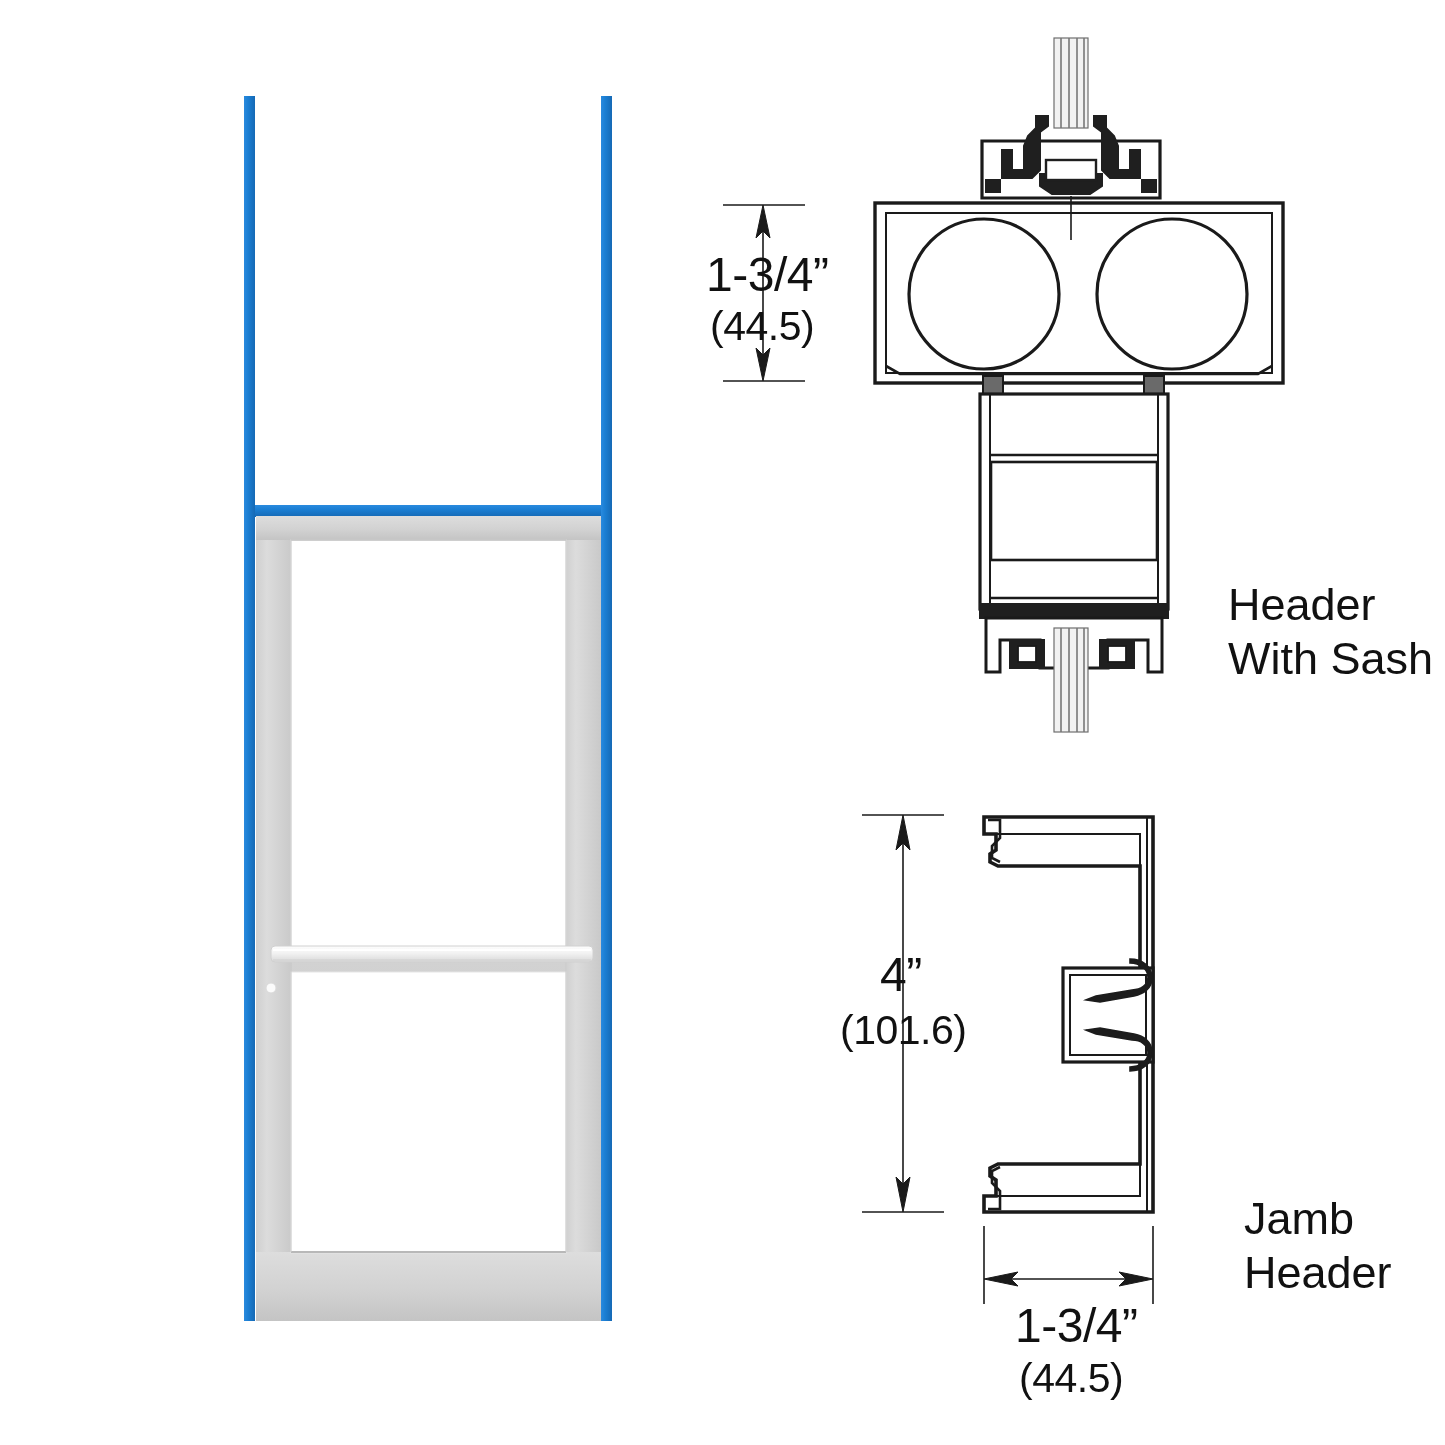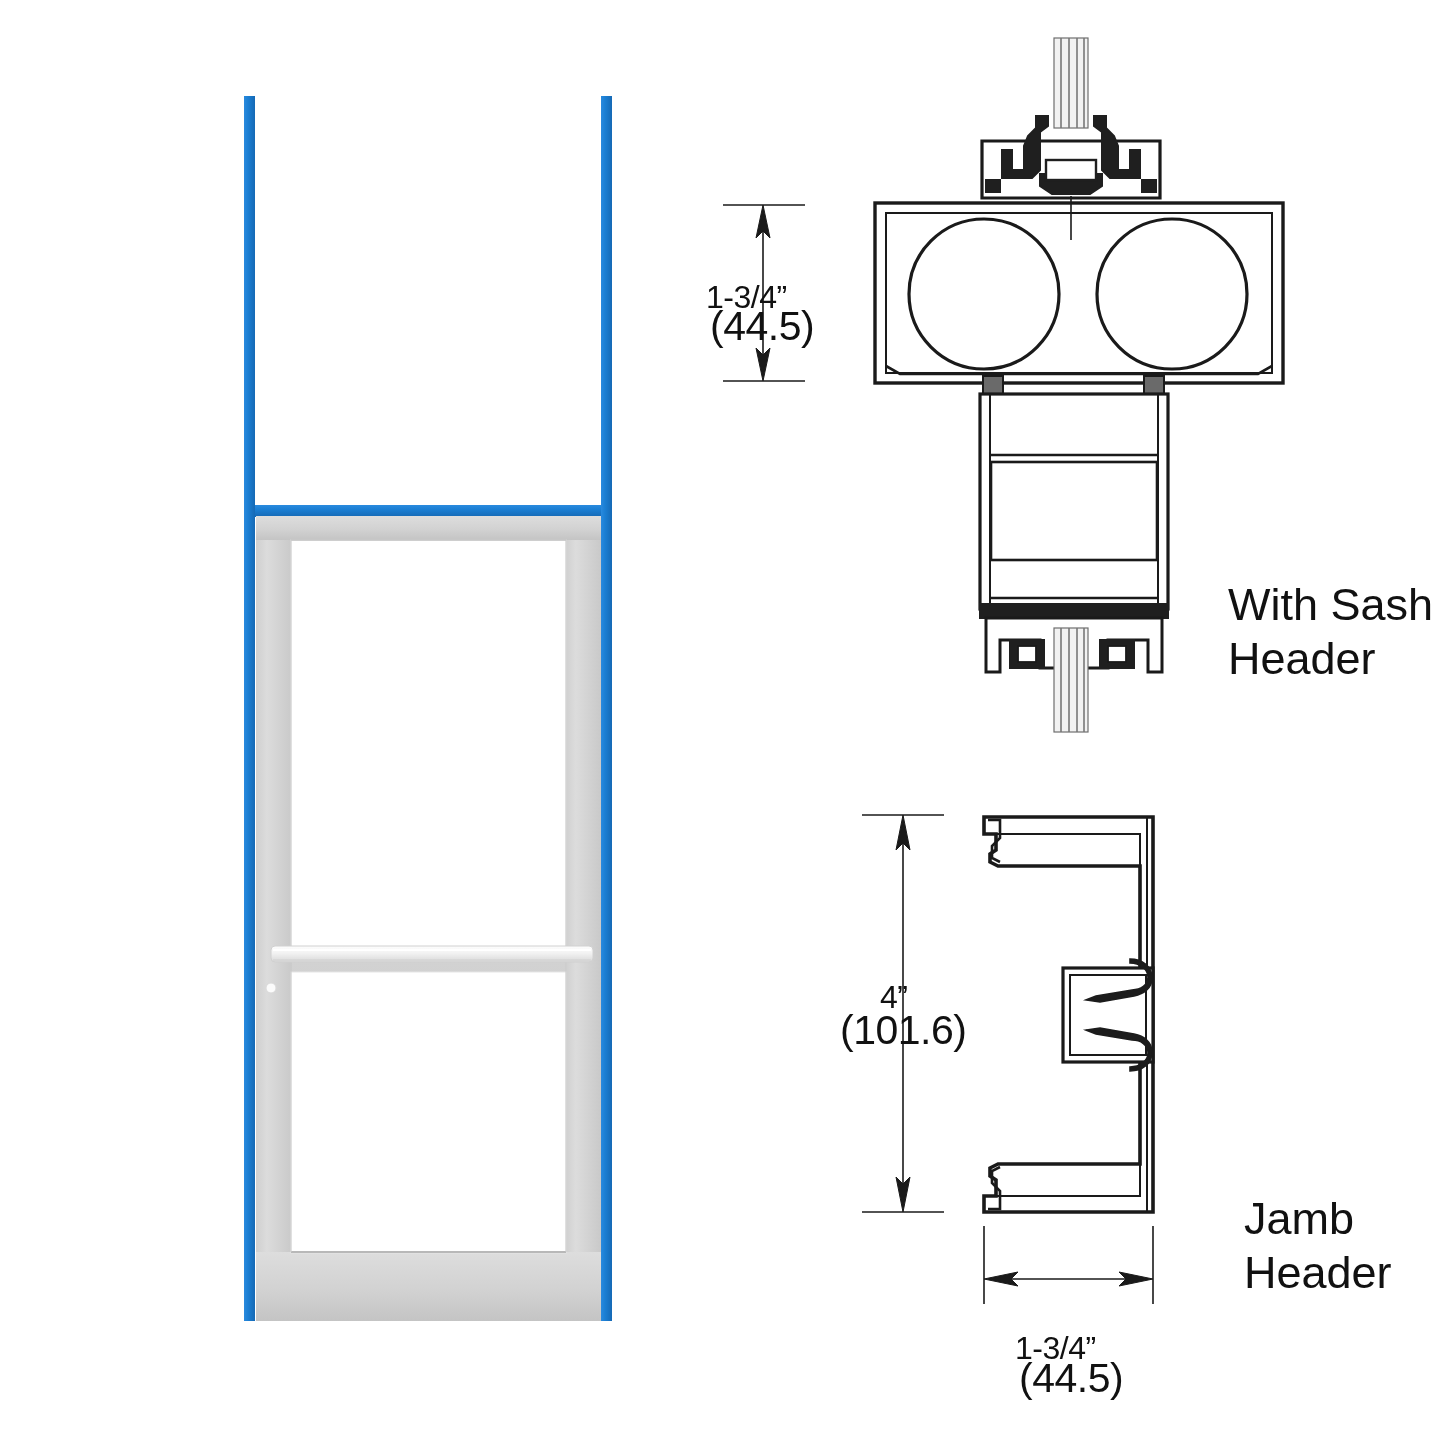--- a/index.html
+++ b/index.html
@@ -25,21 +25,21 @@
     height: 1445px;
   }
   .dimtext {
     position: absolute;
     font-family: "Liberation Sans", sans-serif;
     font-weight: 400;
     color: #111111;
     white-space: nowrap;
     letter-spacing: -0.5px;
   }
-  .dim-1 { font-size: 32px; margin-top: 32px; }
+  .dim-1 { font-size: 48px; }
   .dim-2 { font-size: 41px; }
   .calloutlabel {
     position: absolute;
     font-family: "Liberation Sans", sans-serif;
     font-size: 45px;
     color: #111111;
     white-space: nowrap;
     line-height: 54px;
   }
 </style>
@@ -246,22 +246,22 @@
       <polygon points="984,1279 1018,1272 1011,1279 1018,1286"></polygon>
       <polygon points="1153,1279 1119,1272 1126,1279 1119,1286"></polygon>
     </g>
   </svg>
 
   <div class="dimtext dim-1" style="left:706px; top:247px;">1-3/4”</div>
 
   <div class="dimtext dim-2" style="left:710px; top:303px;">(44.5)</div>
 
   <div class="calloutlabel" style="left:1228px; top:578px;">
+    <div>Header</div>
     <div>With Sash</div>
-    <div>Header</div>
   </div>
 
   <div class="dimtext dim-1" style="left:880px; top:947px;">4”</div>
 
   <div class="dimtext dim-2" style="left:840px; top:1007px;">(101.6)</div>
 
   <div class="calloutlabel" style="left:1244px; top:1192px;">
     <div>Jamb</div>
     <div>Header</div>
   </div>

